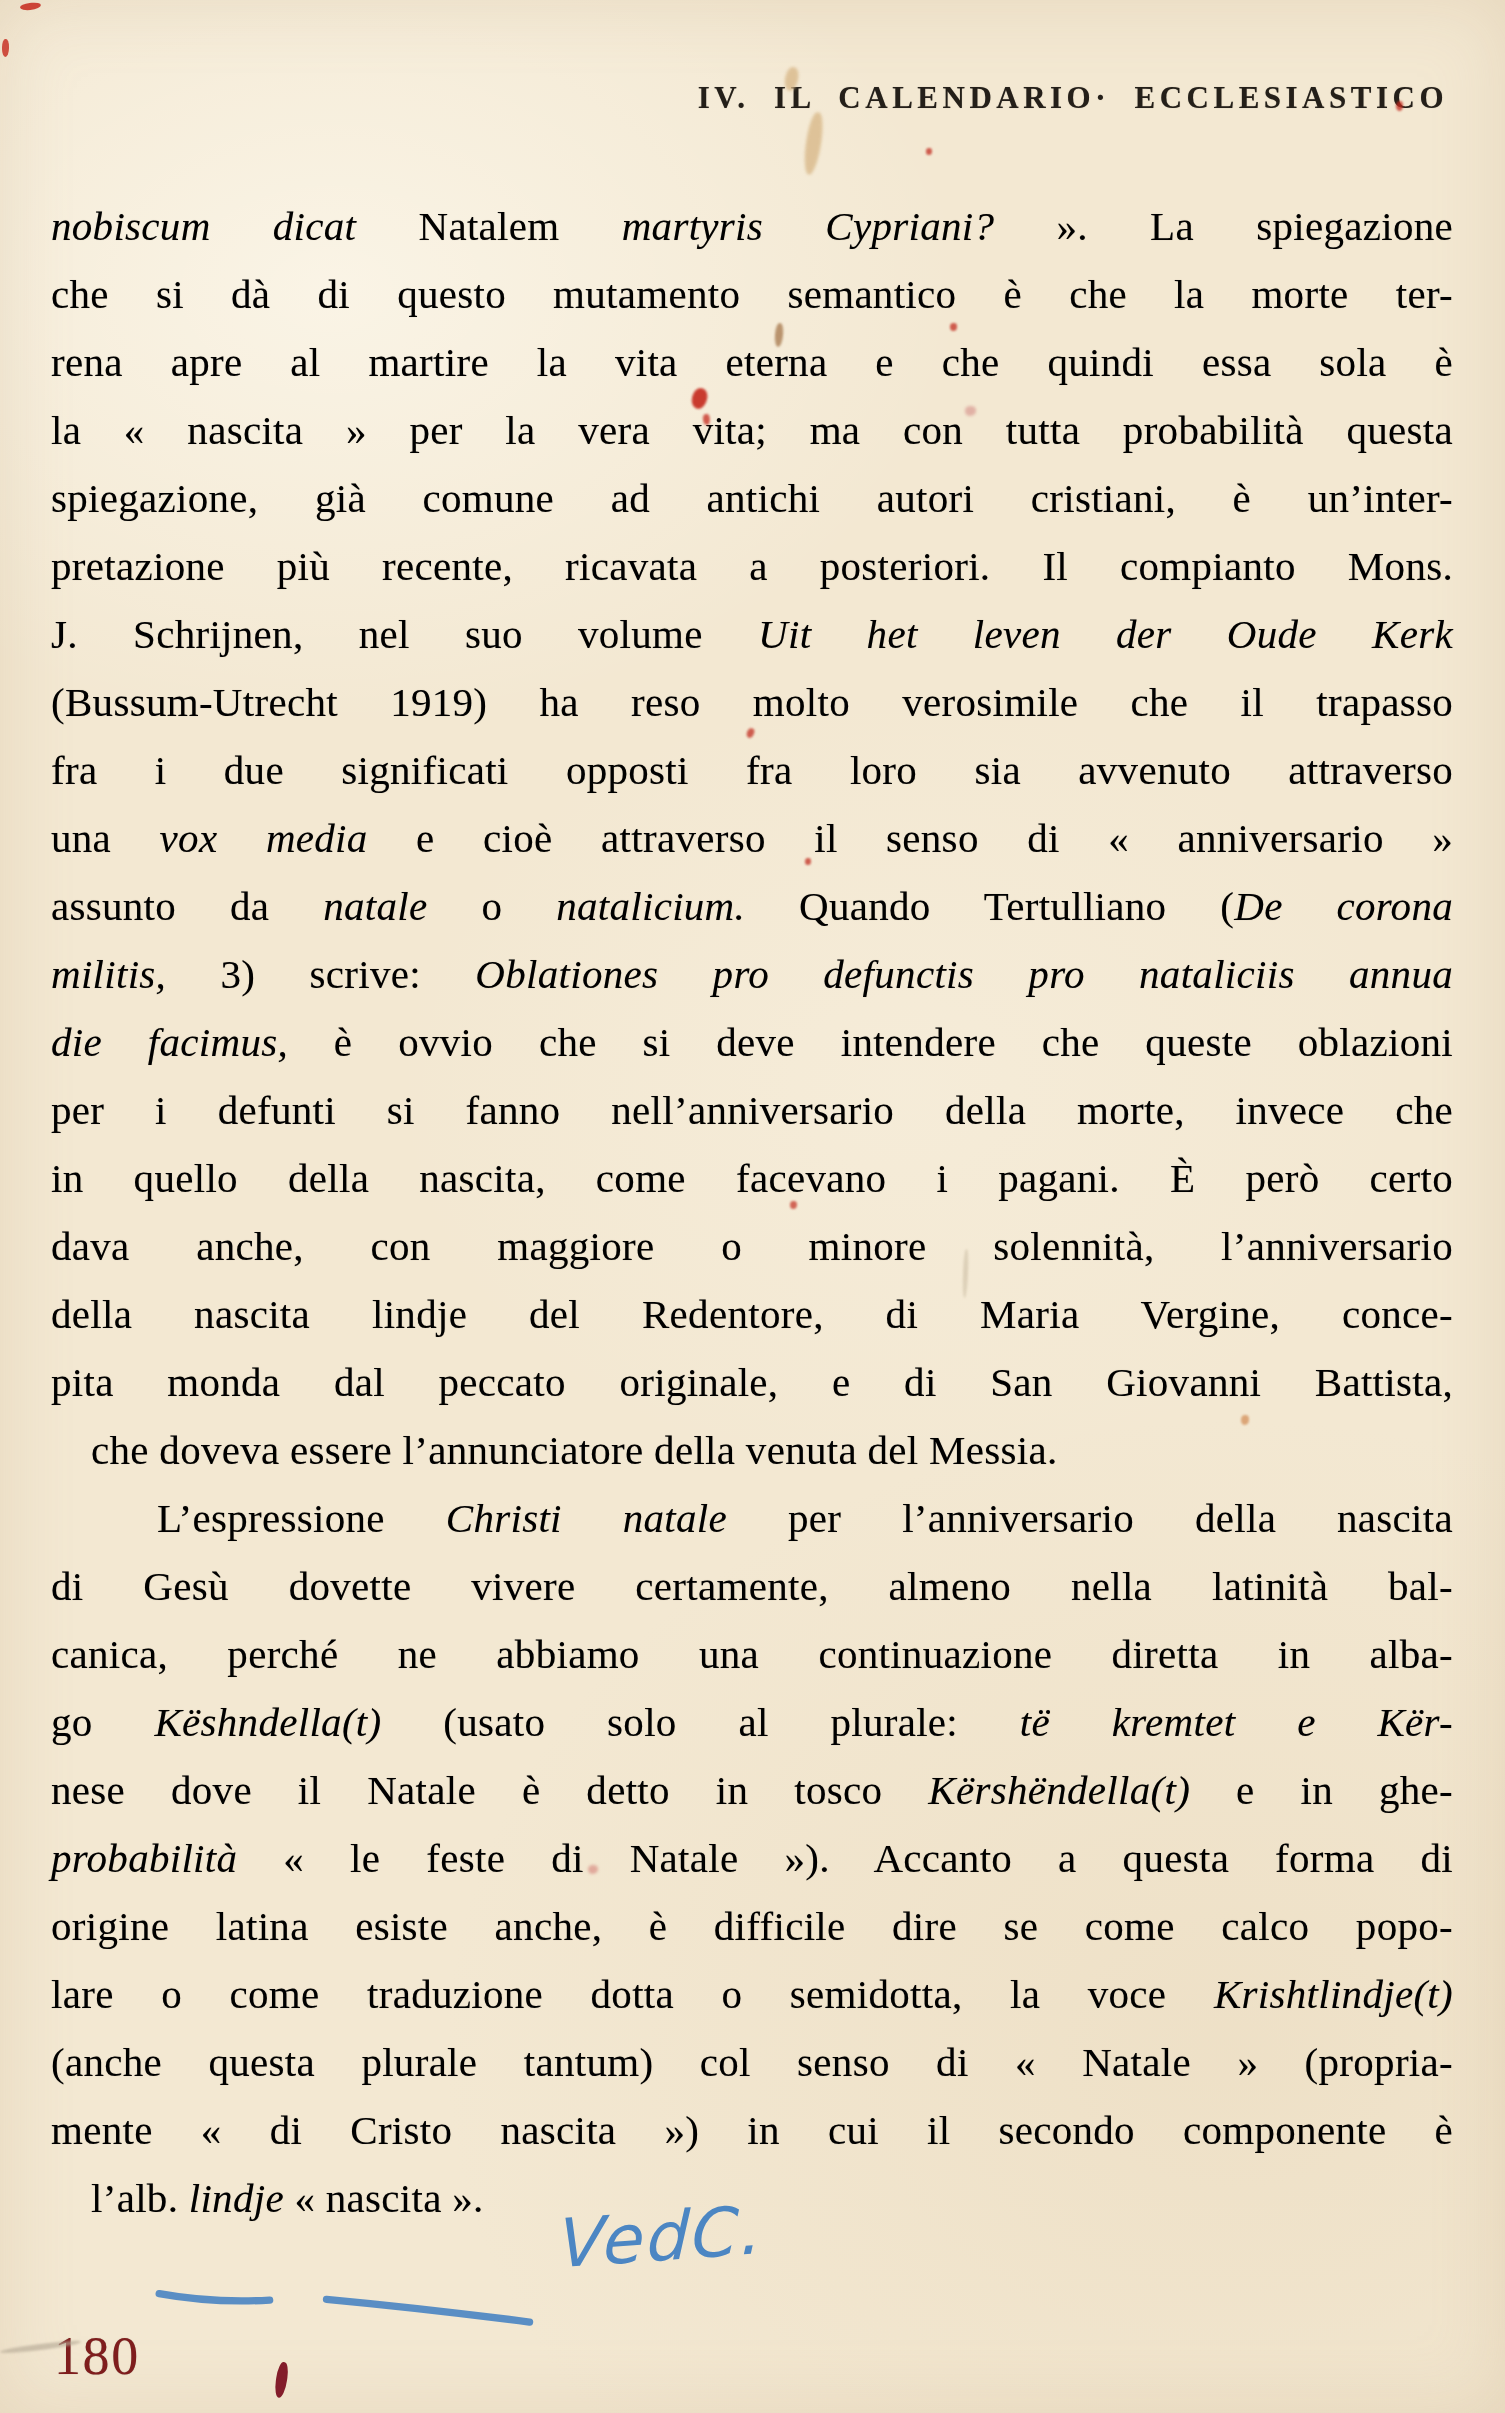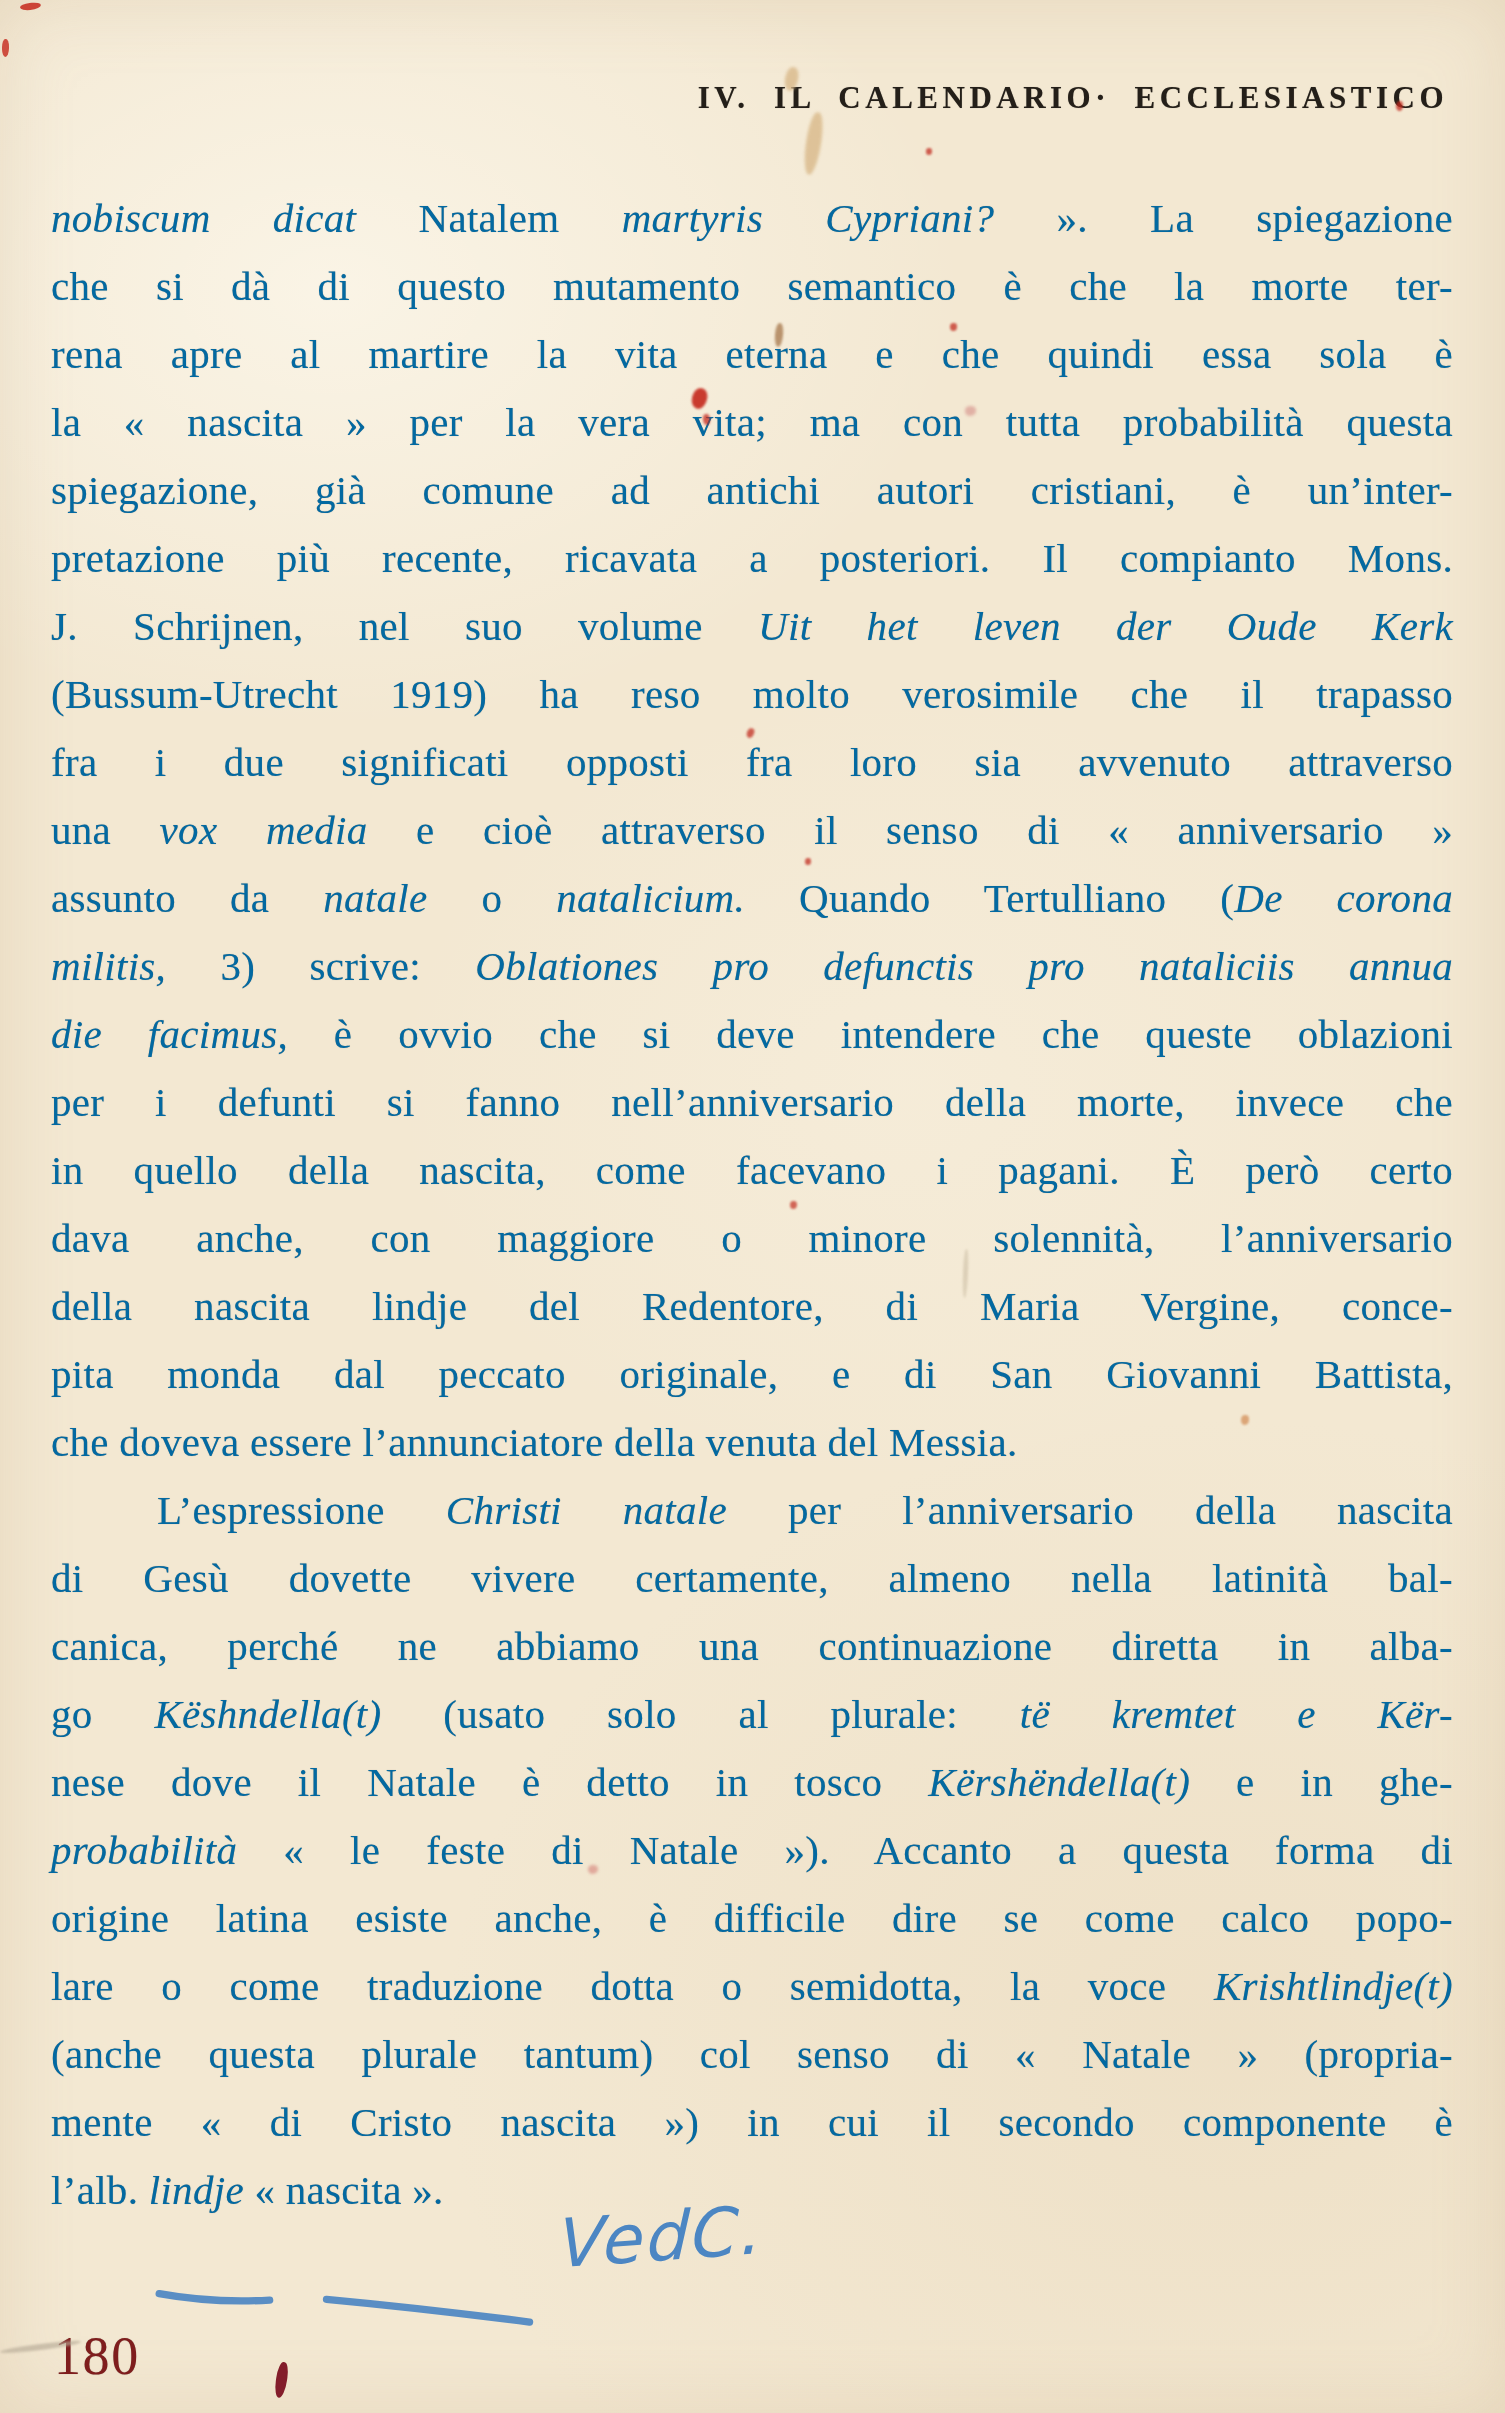--- a/index.html
+++ b/index.html
@@ -15,29 +15,29 @@
   }
   .page{position:absolute;inset:0;}
   .running-header{
     position:absolute; top:80px; right:57px;
     font-size:31px; font-weight:700; color:#241f19;
     letter-spacing:4.5px; word-spacing:12.2px; white-space:nowrap;
     transform:scaleY(1.04);
     text-shadow:0 0 0.8px rgba(30,25,20,.4);
   }
   .body-text{
-    position:absolute; left:51px; top:184px; width:1402px;
-    color:#0369a1; font-size:41px; letter-spacing:0.3px;
+    position:absolute; left:51px; top:192px; width:1402px;
+    color:#000000; font-size:41px; letter-spacing:0.3px;
     text-shadow:0 0 0.8px rgba(30,25,20,.35);
   }
   .line{
     height:68px; line-height:68px;
     text-align:justify; text-align-last:justify; overflow:visible;
   }
-  .line.par-end{ text-align-last:auto; }
+  .line.par-end{ text-align-last:auto;margin-left:40px; }
   .line.indent{ text-indent:106px; }
   .it{ font-style:italic; }
   .ro{ font-style:normal; }
   .page-number{
     position:absolute; left:54px; top:2325px;
     font-size:54px; color:#7f1d1d; letter-spacing:1.6px;
     text-shadow:0 0 0.8px rgba(30,25,20,.35);
   }
   .handwriting{
     position:absolute; left:559px; top:2198px;

